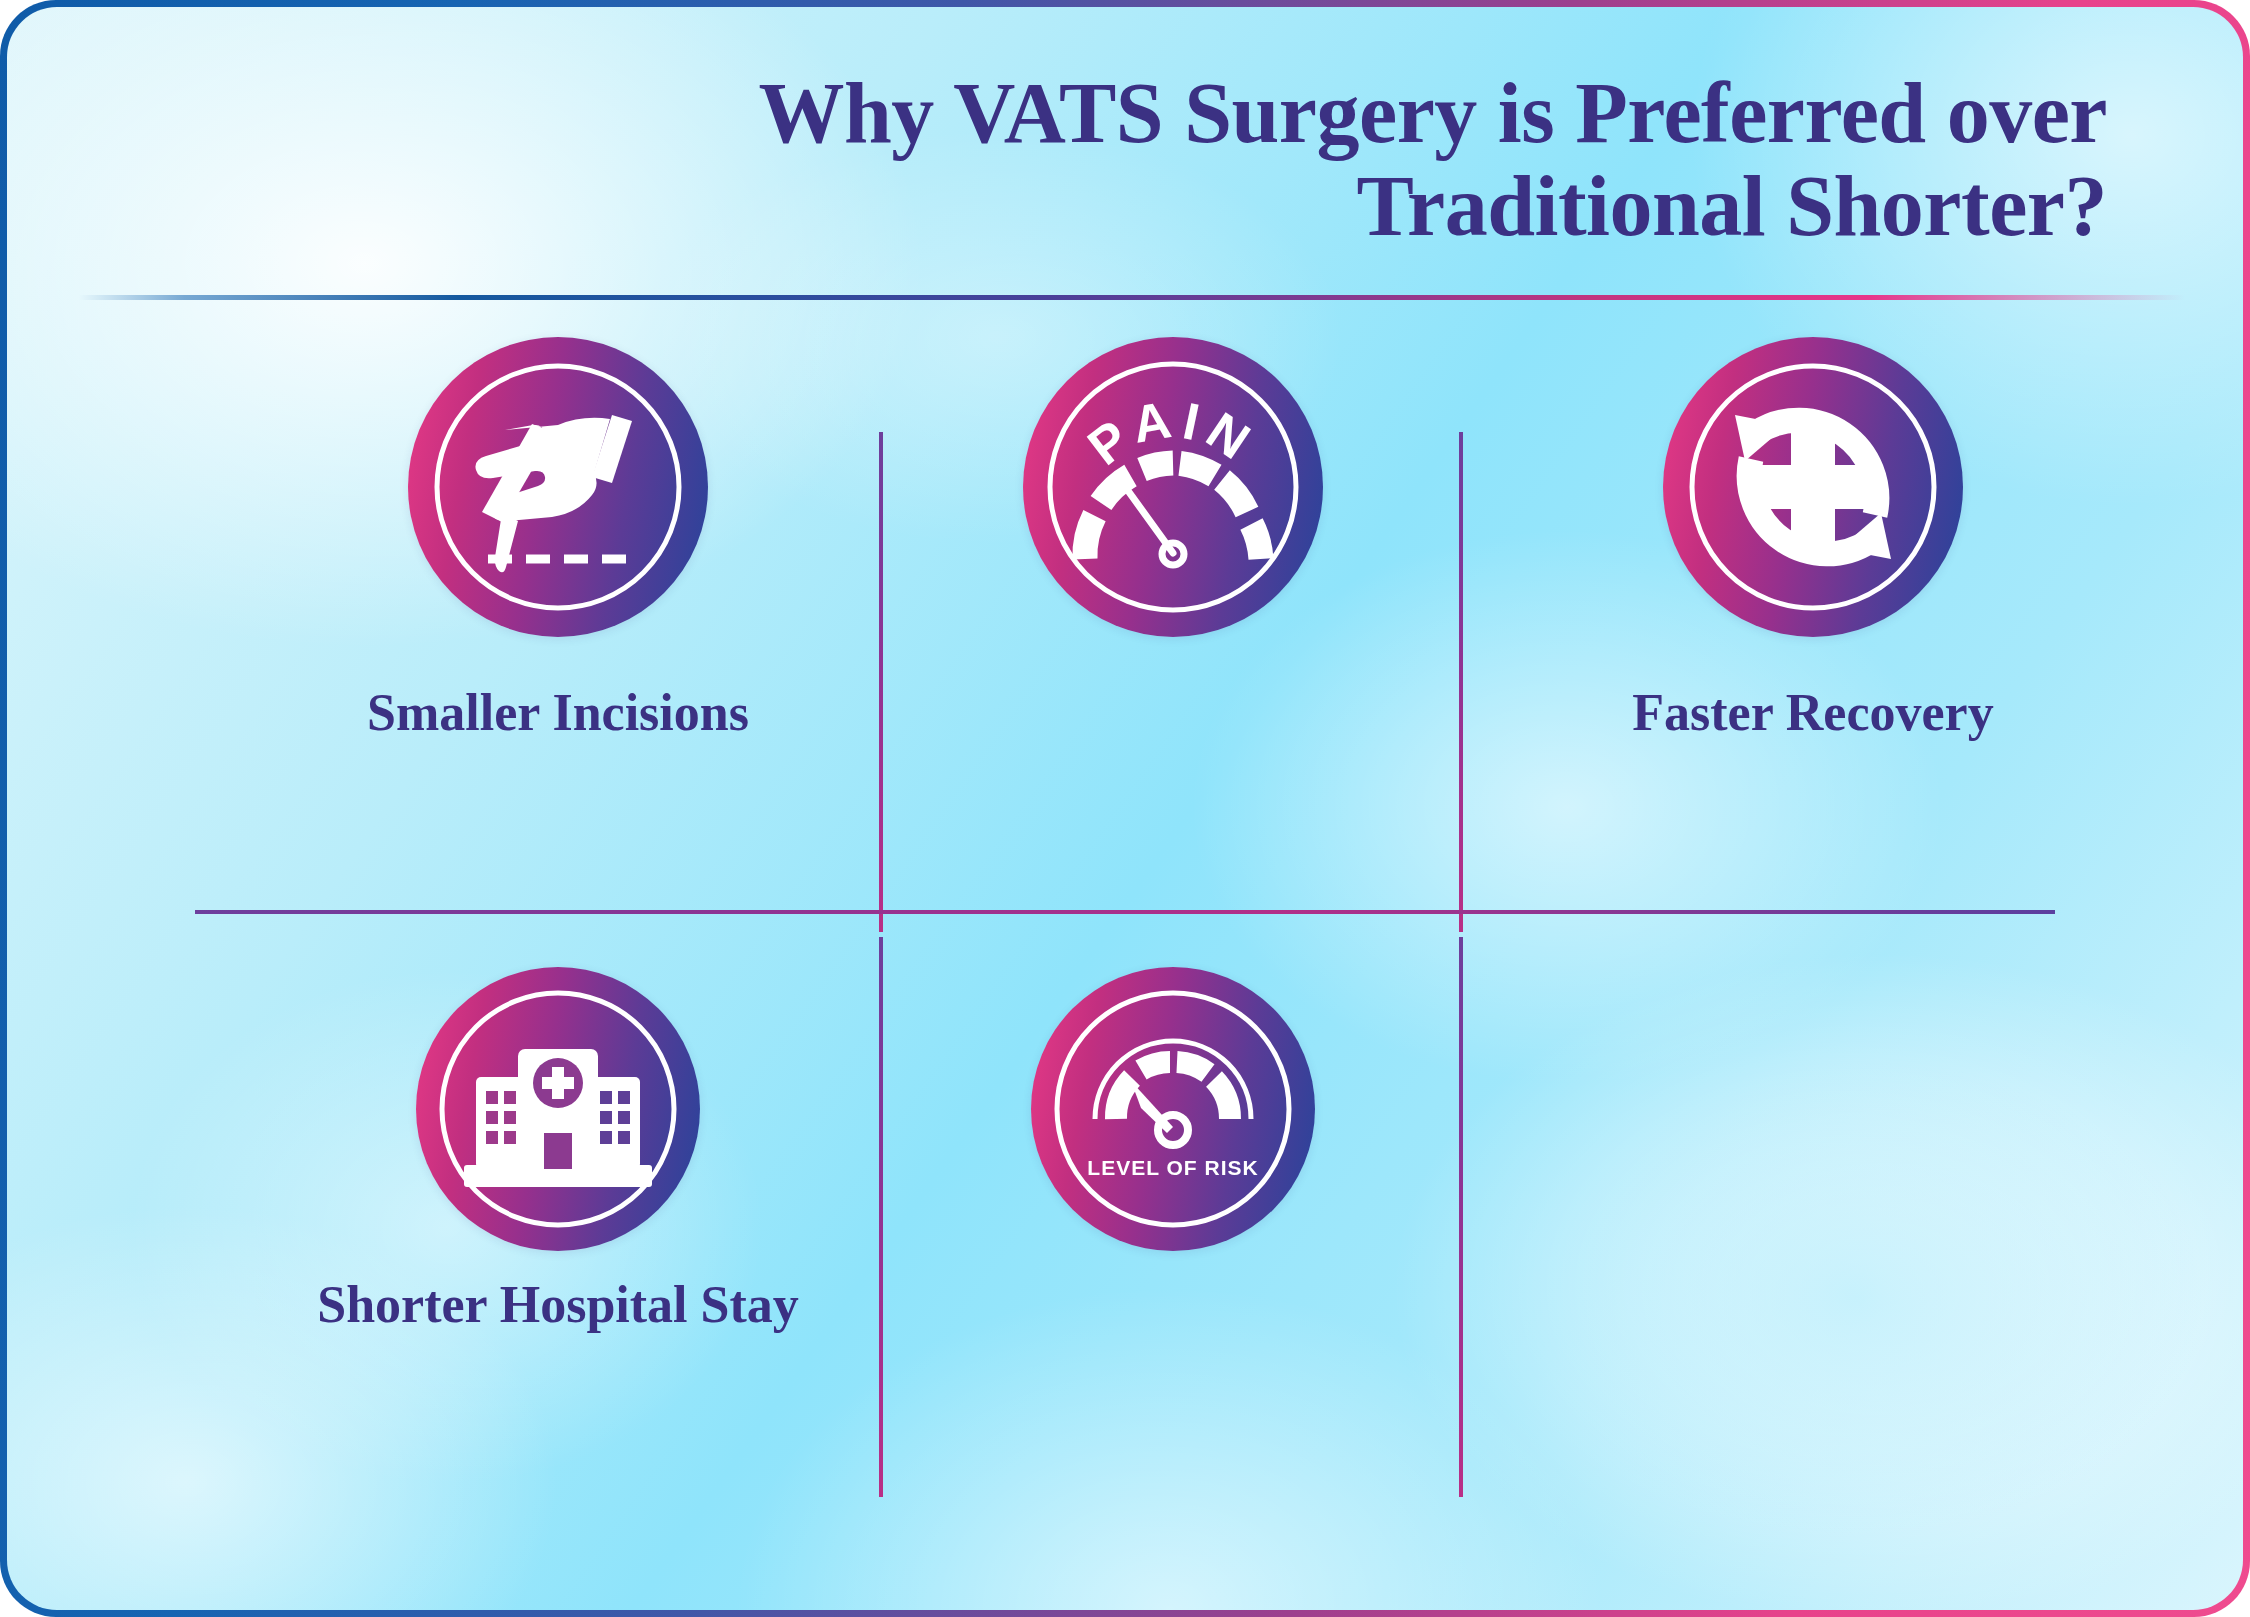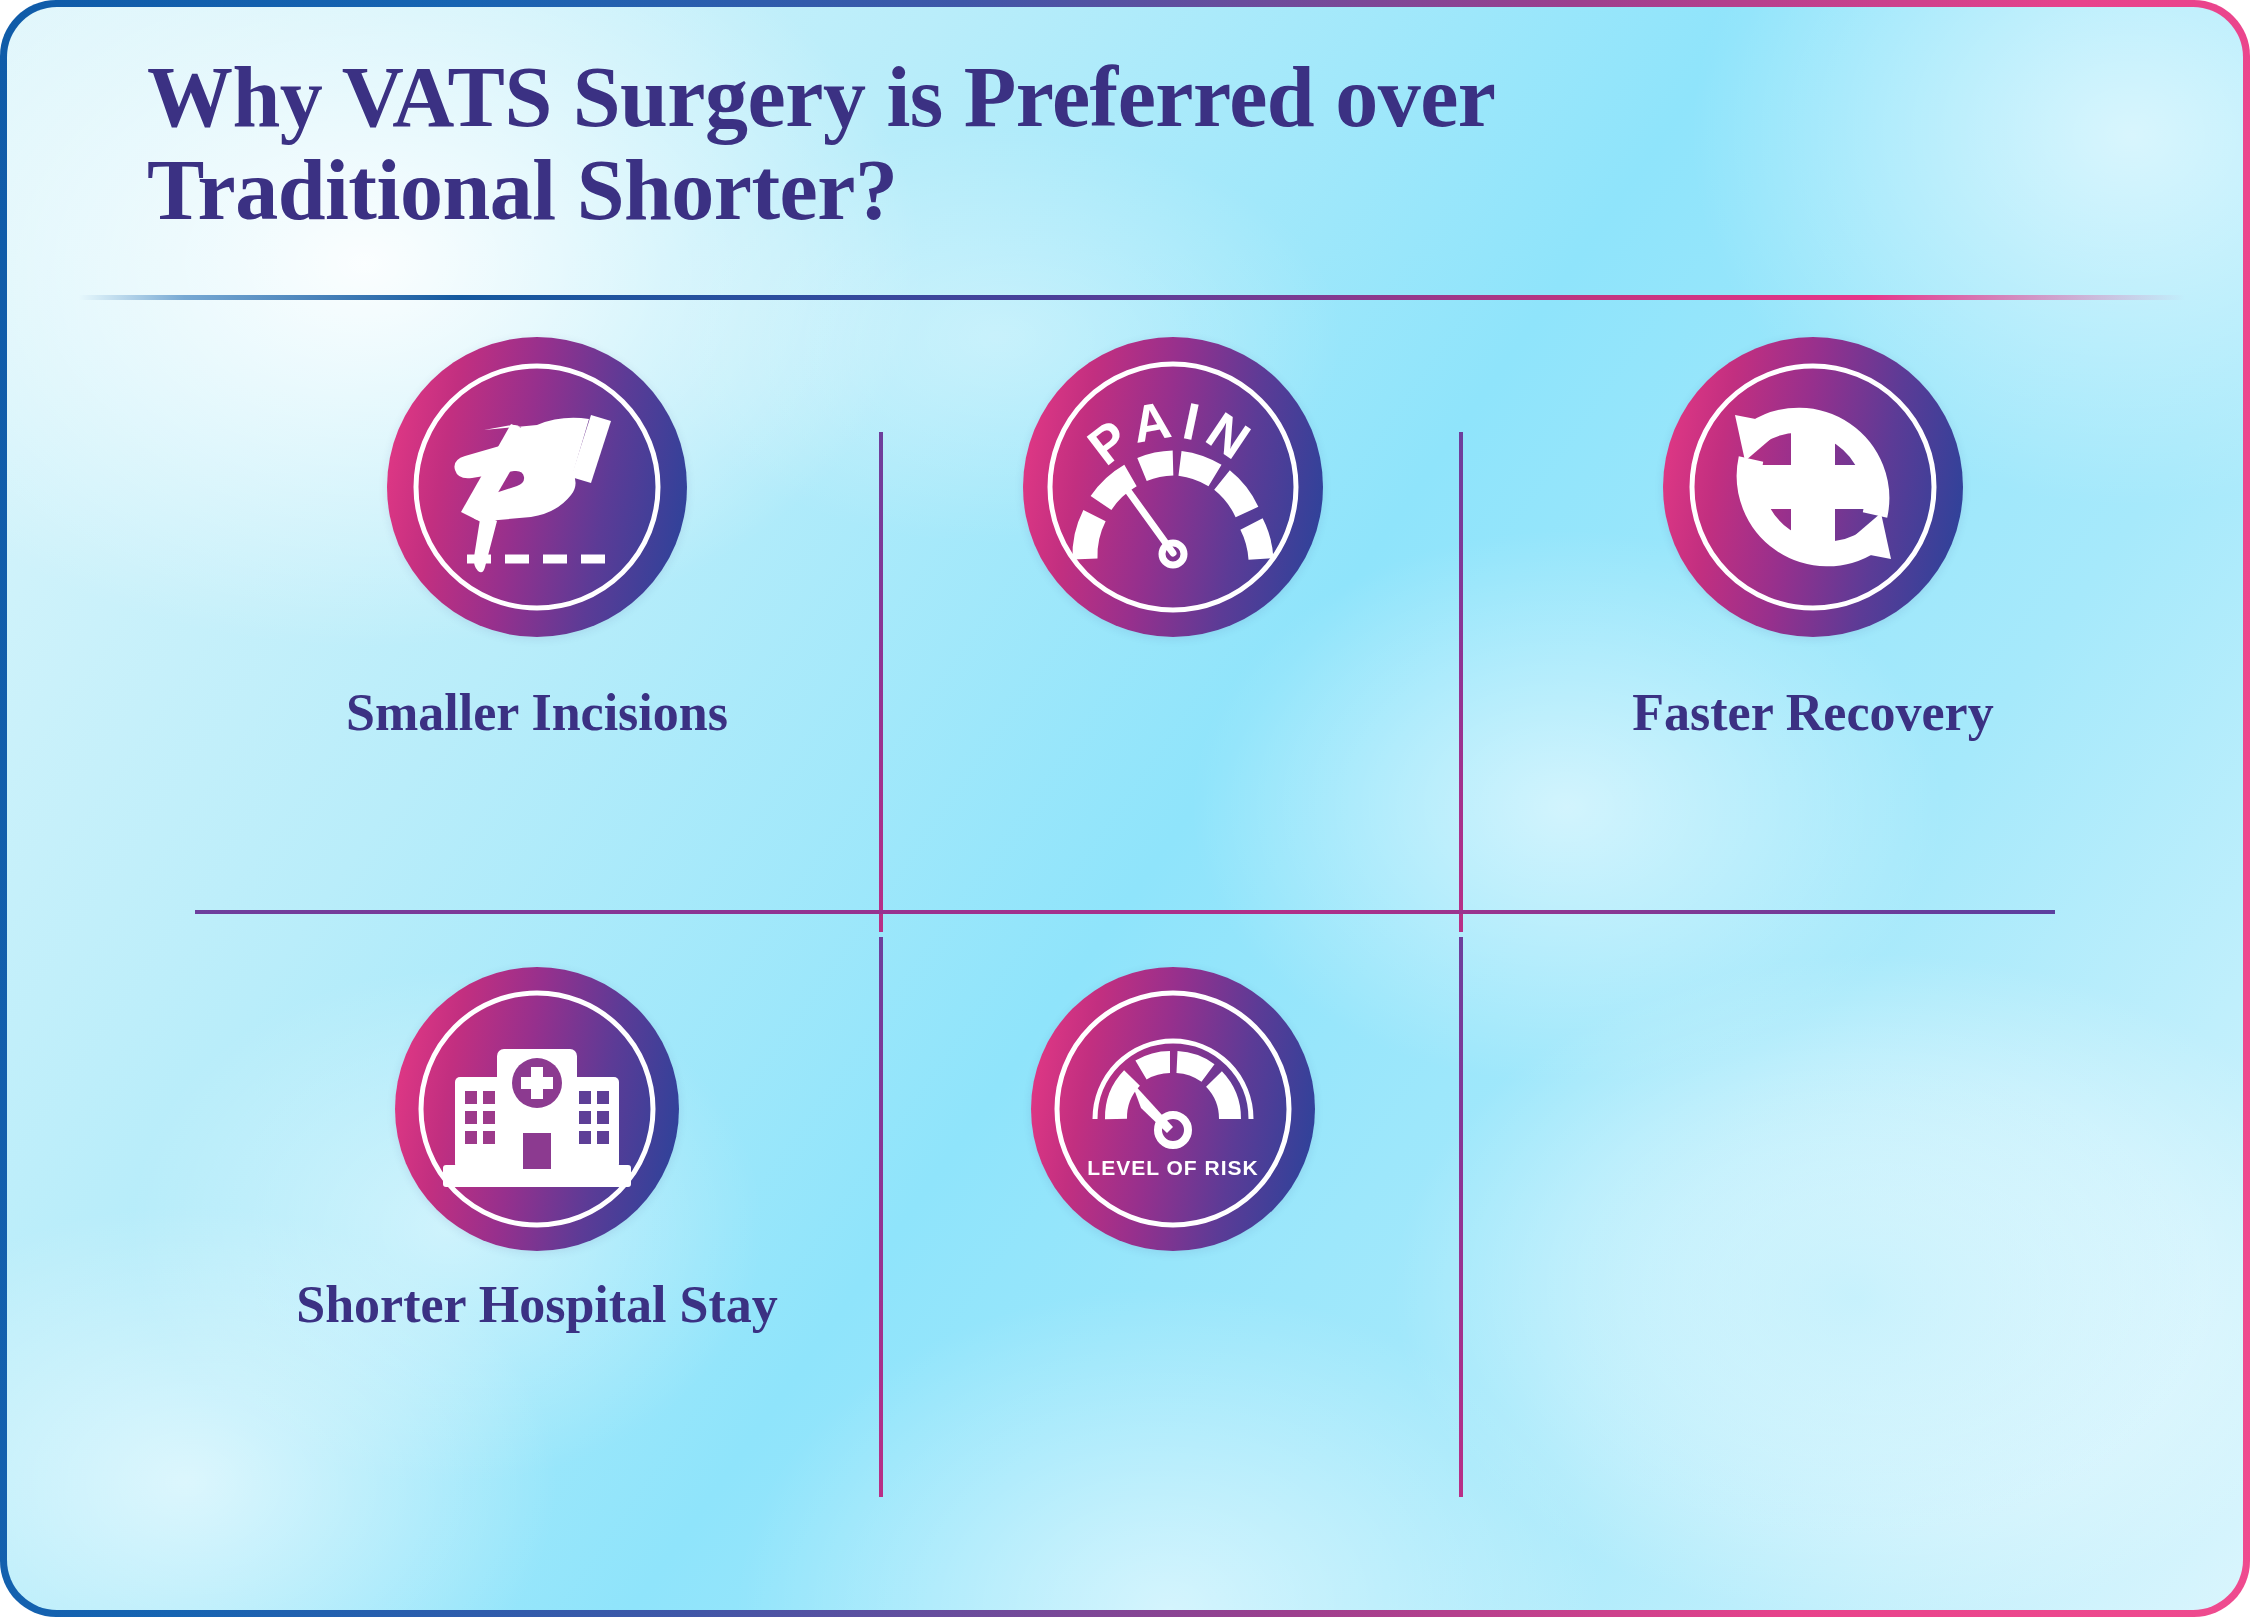--- a/index.html
+++ b/index.html
@@ -56,23 +56,23 @@
         background: radial-gradient(ellipse at center, rgba(255,255,255,0.45) 0%, rgba(255,255,255,0) 70%); }
   .c3 { left: 1500px; top: 1050px; width: 700px; height: 480px;
         background: radial-gradient(ellipse at center, rgba(186,238,252,0.75) 0%, rgba(186,238,252,0) 70%); }
   .c4 { left: 640px;  top: 120px;  width: 700px; height: 420px;
         background: radial-gradient(ellipse at center, rgba(255,255,255,0.35) 0%, rgba(255,255,255,0) 70%); }
 
   
   .title {
     position: absolute;
     left: 140px;
-    top: 44px;
+    top: 60px;
     width: 1960px;
-    text-align: left;
+    text-align: right;
     color: #3b3183;
     font-family: "Liberation Serif", "DejaVu Serif", serif;
     font-weight: 700;
     font-size: 86px;
     line-height: 1.08;
     letter-spacing: -0.5px;
   }
   .title-rule {
     position: absolute;
     left: 72px;
@@ -101,21 +101,21 @@
   }
   .cell {
     position: absolute;
     width: 594px;
     display: flex;
     flex-direction: column;
     align-items: center;
   }
   .cell-r1 { top: 330px; }
   .cell-r2 { top: 960px; justify-content: flex-end; }
-  .col-1 { left: 233px; }
+  .col-1 { left: 254px; }
   .col-2 { left: 869px; }
   .col-3 { left: 1509px; }
 
   .badge {
     width: 300px;
     height: 300px;
     border-radius: 50%;
     background: linear-gradient(100deg, #e83a86 0%, #c22f80 22%, #96308d 45%, #5c3b96 70%, #25449b 100%);
     display: flex;
     align-items: center;

